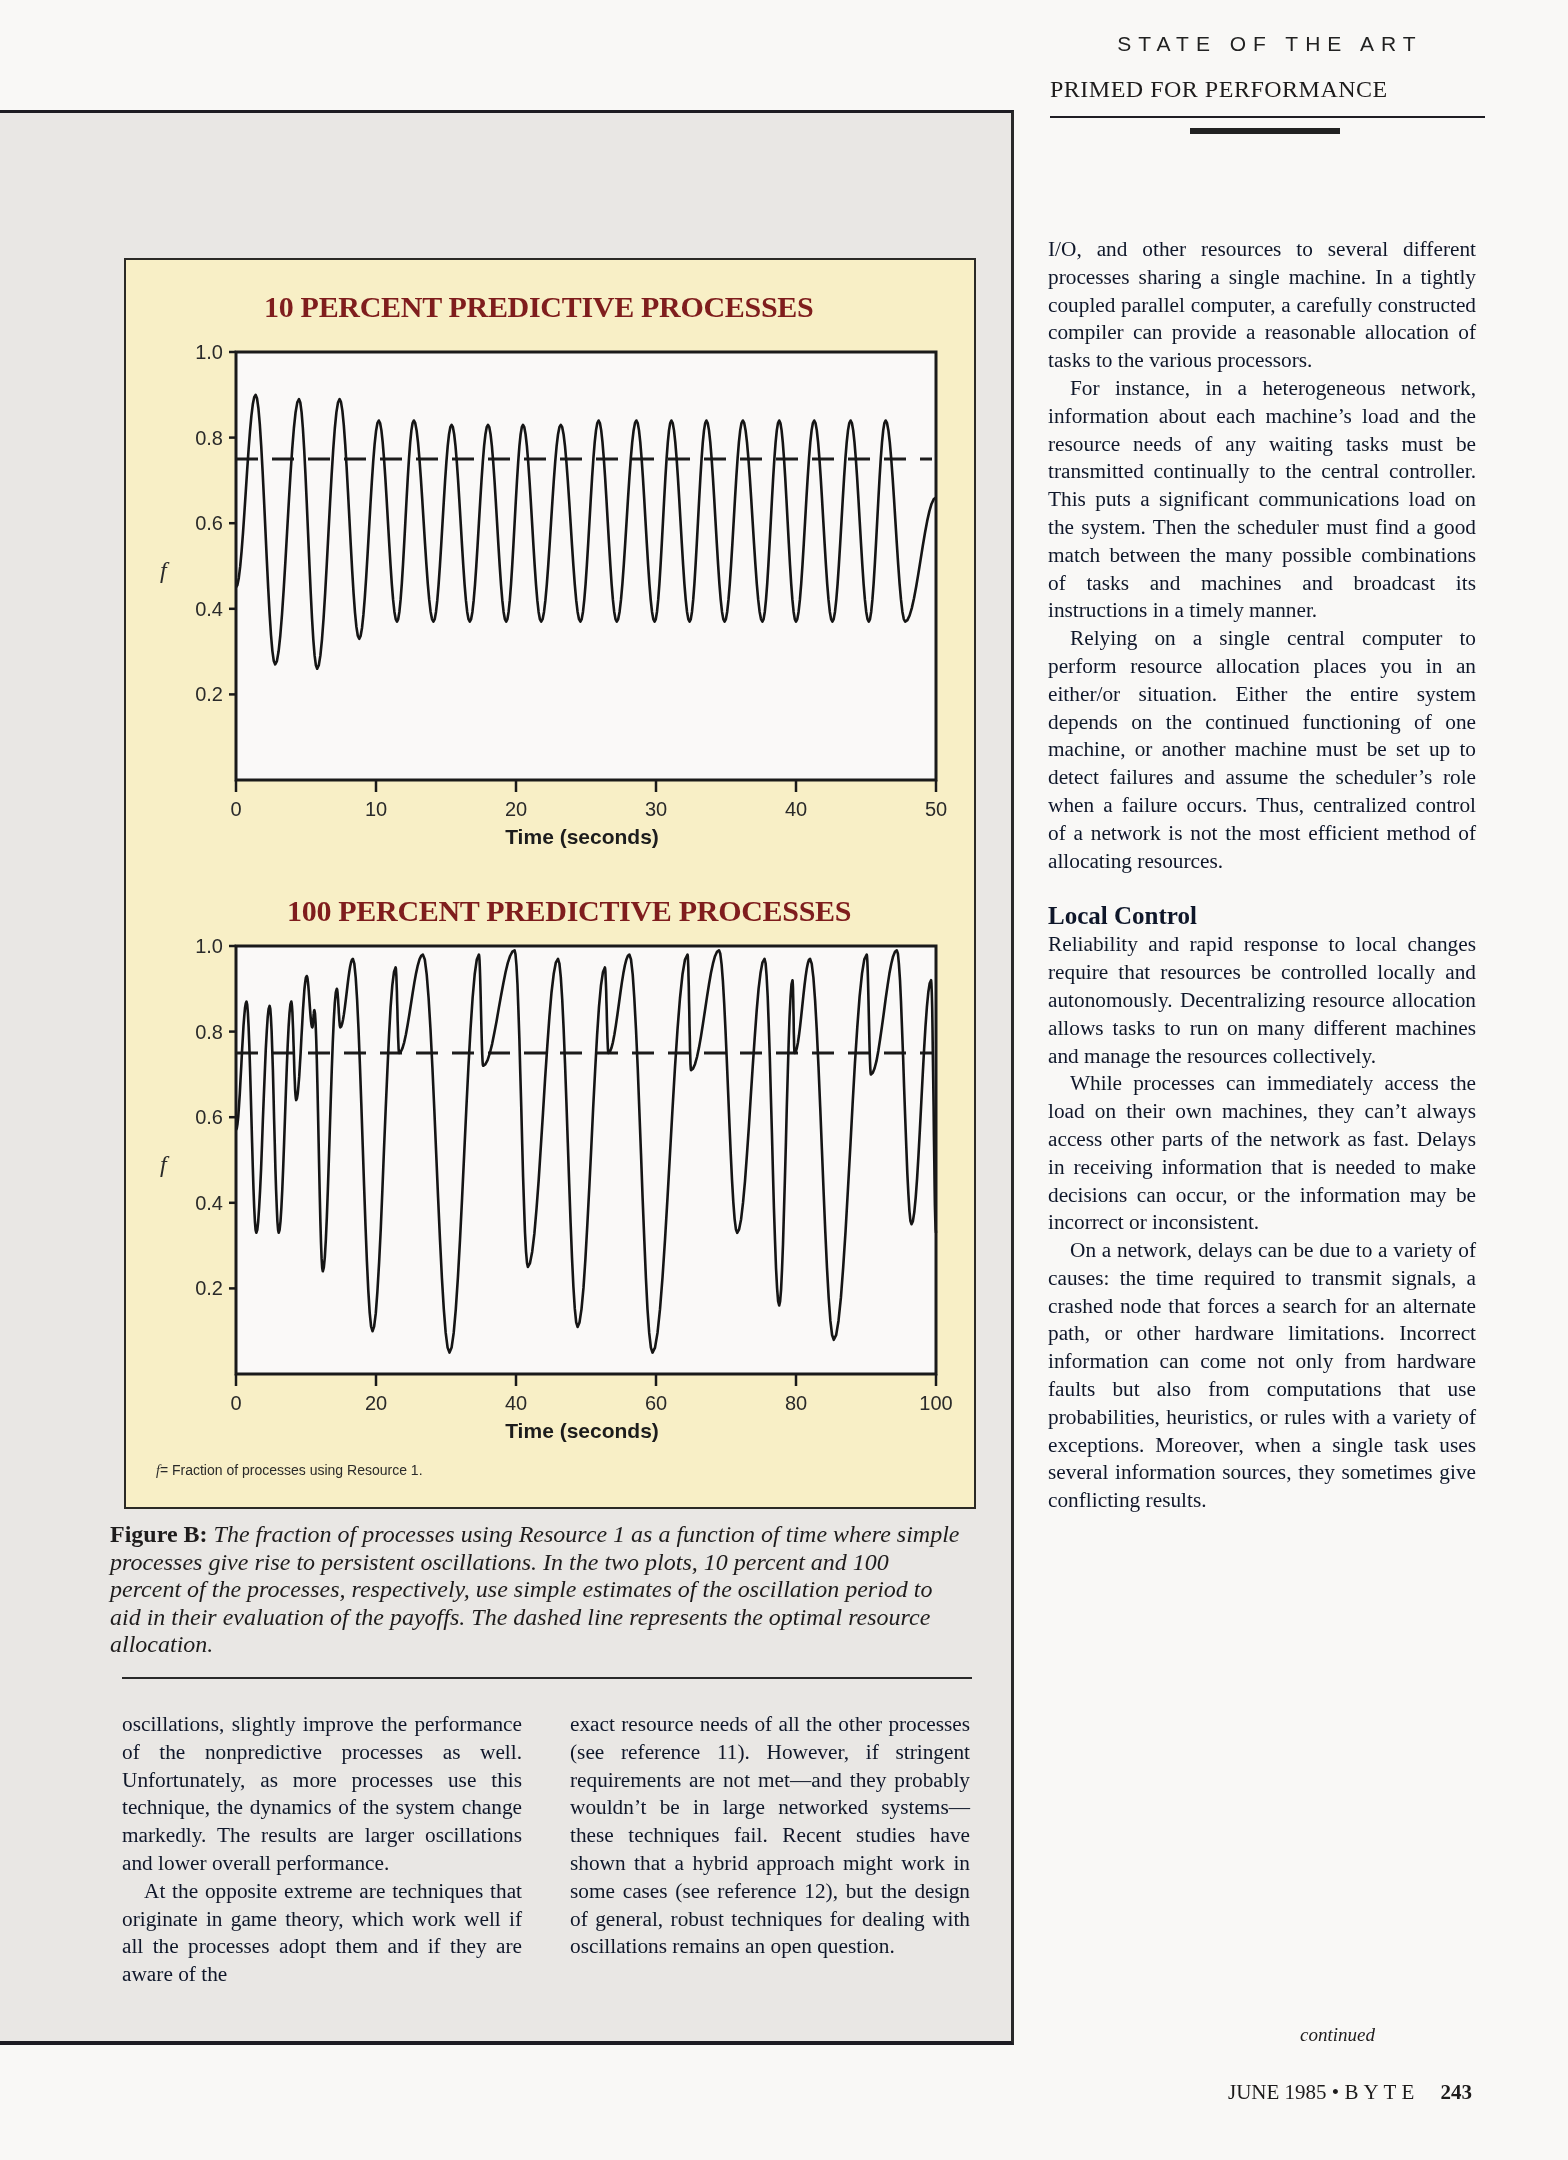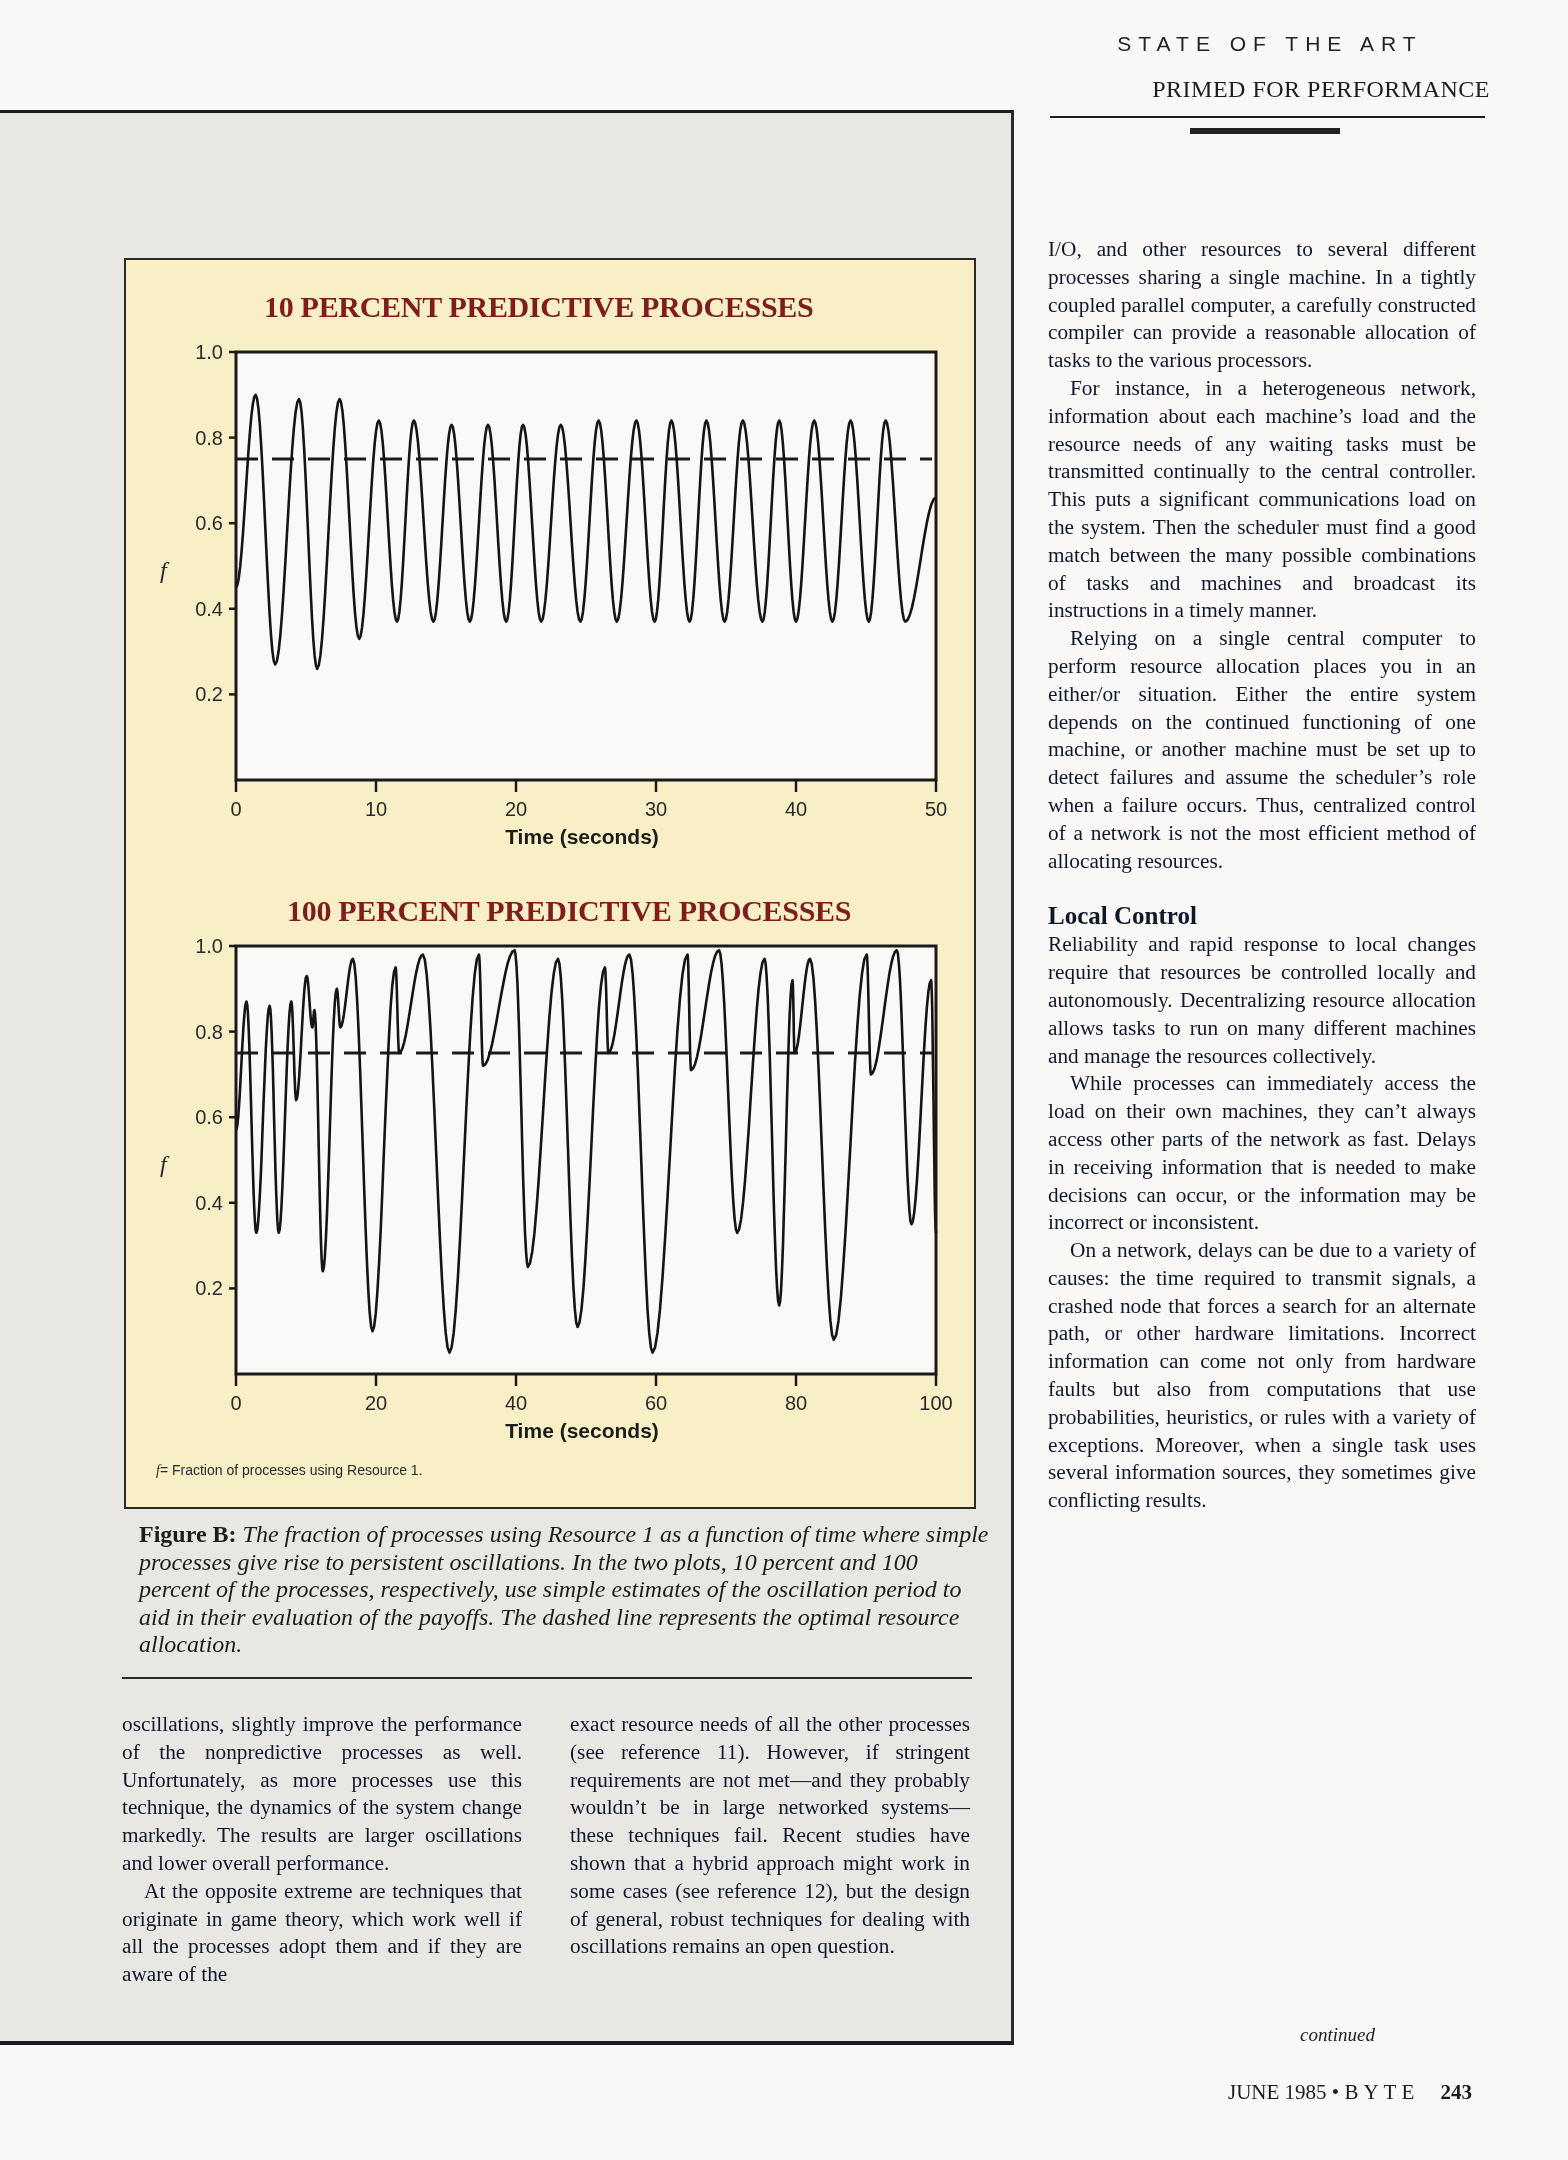--- a/index.html
+++ b/index.html
@@ -8,21 +8,21 @@
     background:#f9f8f6;
     font-family:"Liberation Serif", serif; color:#1d1b1b;
   }
   .abs { position:absolute; }
   
   .section-label {
     left:1050px; top:32px; width:440px; text-align:center;
     font-family:"Liberation Sans", sans-serif; font-size:21px; letter-spacing:7px; color:#222;
   }
   .running-head {
-    left:1050px; top:76px; width:440px; text-align:right;
+    left:1050px; top:76px; width:440px; text-align:left;
     font-size:24px; letter-spacing:0.5px; color:#1e1c1c;
   }
   .head-rule { left:1050px; top:116px; width:435px; height:2px; background:#1f1e24; }
   .head-bar { left:1190px; top:128px; width:150px; height:6px; background:#222; }
 
   
   .panel {
     left:0; top:110px; width:1011px; height:1928px;
     background:#e9e7e4;
     border-top:3px solid #1d1c22; border-right:3px solid #2a2a2a; border-bottom:4px solid #1d1c22;
@@ -37,21 +37,21 @@
   }
   svg.chart { position:absolute; left:0; top:0; overflow:visible; }
   .tick-label { font-family:"Liberation Sans", sans-serif; font-size:20px; fill:#2a2a2a; }
   .axis-title { font-family:"Liberation Sans", sans-serif; font-size:21px; font-weight:bold; fill:#1c1c1c; }
   .f-label { font-family:"Liberation Serif", serif; font-style:italic; font-size:24px; fill:#2a2a2a; }
   .footnote {
     left:156px; top:1462px; font-family:"Liberation Sans", sans-serif; font-size:14px; color:#2a2a2a;
   }
   .footnote i { font-family:"Liberation Serif", serif; }
   .caption {
-    left:139px; top:1521px; width:850px;
+    left:110px; top:1521px; width:850px;
     font-size:24px; line-height:27.5px; color:#1e1c1c;
   }
   .caption b { font-weight:bold; font-style:normal; }
   .caption i { font-style:italic; }
   .caption-rule { left:122px; top:1677px; width:850px; height:2px; background:#2a2a2a; }
 
   .col {
     font-size:21.3px; line-height:27.8px; text-align:justify; color:#0f172a;
   }
   .col p { margin:0; text-indent:0; }

